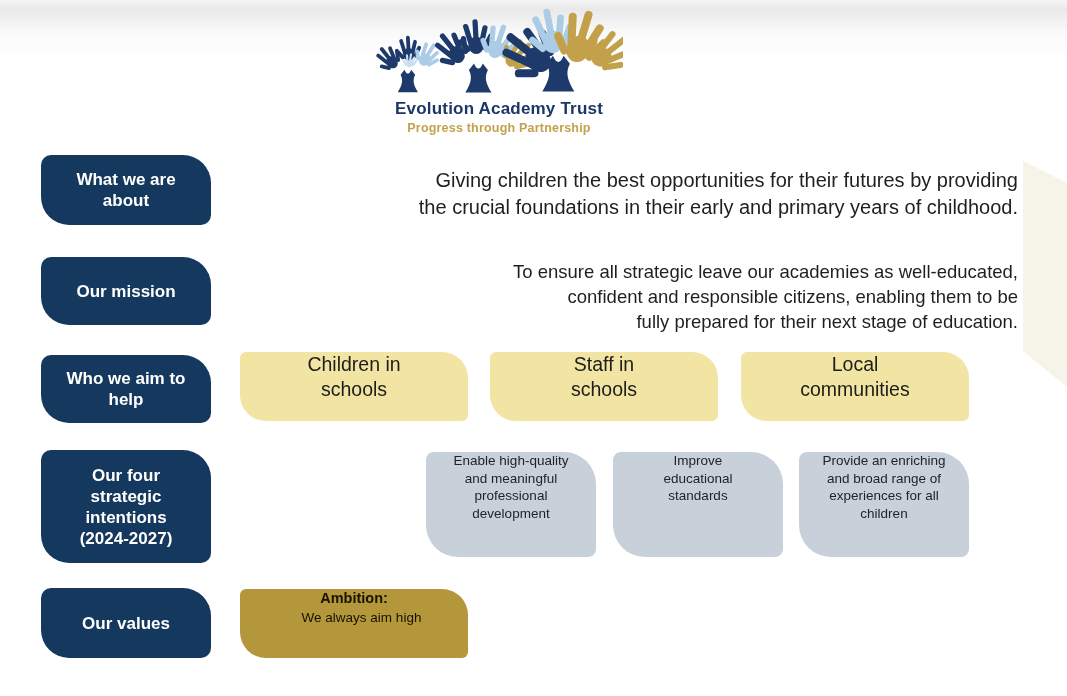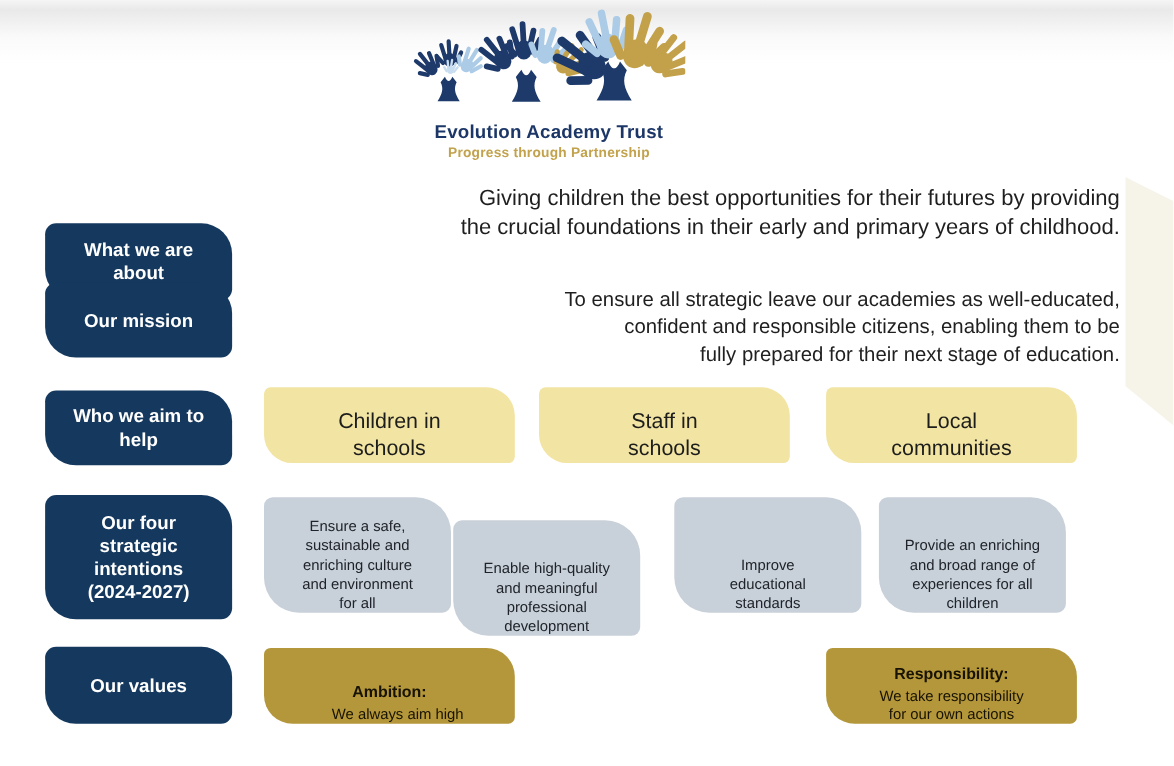--- a/index.html
+++ b/index.html
@@ -10,66 +10,66 @@
     position:relative; width:1067px; height:696px; overflow:hidden;
     background:linear-gradient(180deg,#f5f5f5 0px,#e9e9e9 9px,#fafafa 34px,#ffffff 58px);
   }
 
   
   .corner-shape { position:absolute; right:0; top:155px; width:44px; height:240px; }
 
   
   .logo { position:absolute; left:368px; top:8px; width:262px; text-align:center; }
   .logo-trees { display:block; margin:0 auto; }
-  .logo-title { margin-top:16px; font-size:17px; font-weight:bold; color:#1c3767; letter-spacing:.2px; }
+  .logo-title { margin-top:5px; font-size:17px; font-weight:bold; color:#1c3767; letter-spacing:.2px; }
   .logo-tagline { margin-top:2px; font-size:12.5px; font-weight:bold; color:#c2a24c; letter-spacing:.2px; }
 
   
   .badge {
     position:absolute; left:41px; width:170px;
     background:#15395e; color:#ffffff;
     border-radius:10px 28px 10px 28px;
     display:flex; align-items:center; justify-content:center; text-align:center;
     font-weight:bold; font-size:17px; line-height:21px;
   }
   .badge > span { display:inline-block; max-width:120px; }
-  .badge-about      { top:155px; height:70px;margin-top:48px; }
+  .badge-about      { top:155px; height:70px; }
   .badge-mission    { top:257px; height:68px; }
   .badge-audience   { top:355px; height:68px; }
   .badge-intentions { top:450px; height:113px; }
   .badge-intentions > span { max-width:118px; }
   .badge-values     { top:588px; height:70px; }
 
   
   .para { position:absolute; left:232px; width:786px; text-align:right; color:#1f1f1f; }
   .para-about   { top:167px; font-size:20px;   line-height:27px; }
   .para-mission { top:259px; font-size:18.5px; line-height:25px; }
 
   
   .card {
     position:absolute; display:flex; flex-direction:column;
-    align-items:center; justify-content:flex-end; text-align:center;
+    align-items:center; justify-content:flex-start; text-align:center;
   }
   .card-yellow {
     top:352px; width:228px; height:69px; background:#f2e4a3;
     border-radius:6px 26px 6px 26px; font-size:19.5px; line-height:25px; color:#1d1d1b;
   }
   .card-gray {
     top:452px; width:170px; height:105px; background:#c8d1d9;
     border-radius:8px 32px 8px 32px; font-size:13.5px; line-height:17.5px; color:#20242a;
   }
   .card-gold {
     top:589px; width:228px; height:69px; background:#b4973a;
     border-radius:6px 26px 6px 26px; color:#171202;
   }
   .card-gold .v-title { font-size:14.5px; font-weight:bold; line-height:19px; }
   .card-gold .v-text  { font-size:13.5px; line-height:17px; margin-top:1px; }
 
-  .pos-a { left:240px; } .pos-b { left:490px; } .pos-c { left:741px;margin-left:10px; }
-  .gpos-1 { left:240px; } .gpos-2 { left:412px;margin-top:21px; } .gpos-3 { left:613px; } .gpos-4 { left:799px; }
+  .pos-a { left:240px; } .pos-b { left:490px; } .pos-c { left:741px; }
+  .gpos-1 { left:240px; } .gpos-2 { left:426px; } .gpos-3 { left:613px; } .gpos-4 { left:799px; }
 
   .card-yellow > span { max-width:130px; }
   .g1 > span { max-width:118px; }
   .g2 > span { max-width:128px; }
   .g3 > span { max-width:92px;  }
   .g4 > span { max-width:132px; }
   .v1 .v-text { max-width:130px;margin-left:15px; }
   .v2 .v-text { max-width:110px; }
   .v3 .v-text { max-width:142px; }
 </style>
@@ -155,38 +155,31 @@
   <div class="card card-yellow pos-b">
     <span>Staff in schools</span>
   </div>
   <div class="card card-yellow pos-c">
     <span>Local communities</span>
   </div>
 
   <div class="badge badge-intentions">
     <span>Our four strategic intentions (2024-2027)</span>
   </div>
-  <div class="card card-gray gpos-1 g1">
-    <span>Ensure a safe, sustainable and enriching culture and environment for all</span>
-  </div>
   <div class="card card-gray gpos-2 g2">
     <span>Enable high-quality and meaningful professional development</span>
   </div>
   <div class="card card-gray gpos-3 g3">
     <span>Improve educational standards</span>
   </div>
   <div class="card card-gray gpos-4 g4">
     <span>Provide an enriching and broad range of experiences for all children</span>
   </div>
 
   <div class="badge badge-values">
     <span>Our values</span>
   </div>
   <div class="card card-gold pos-a v1">
     <span class="v-title">Ambition:</span>
     <span class="v-text">We always aim high</span>
   </div>
-  <div class="card card-gold pos-c v3">
-    <span class="v-title">Responsibility:</span>
-    <span class="v-text">We take responsibility for our own actions</span>
-  </div>
 
 </div>
 
 </body></html>

